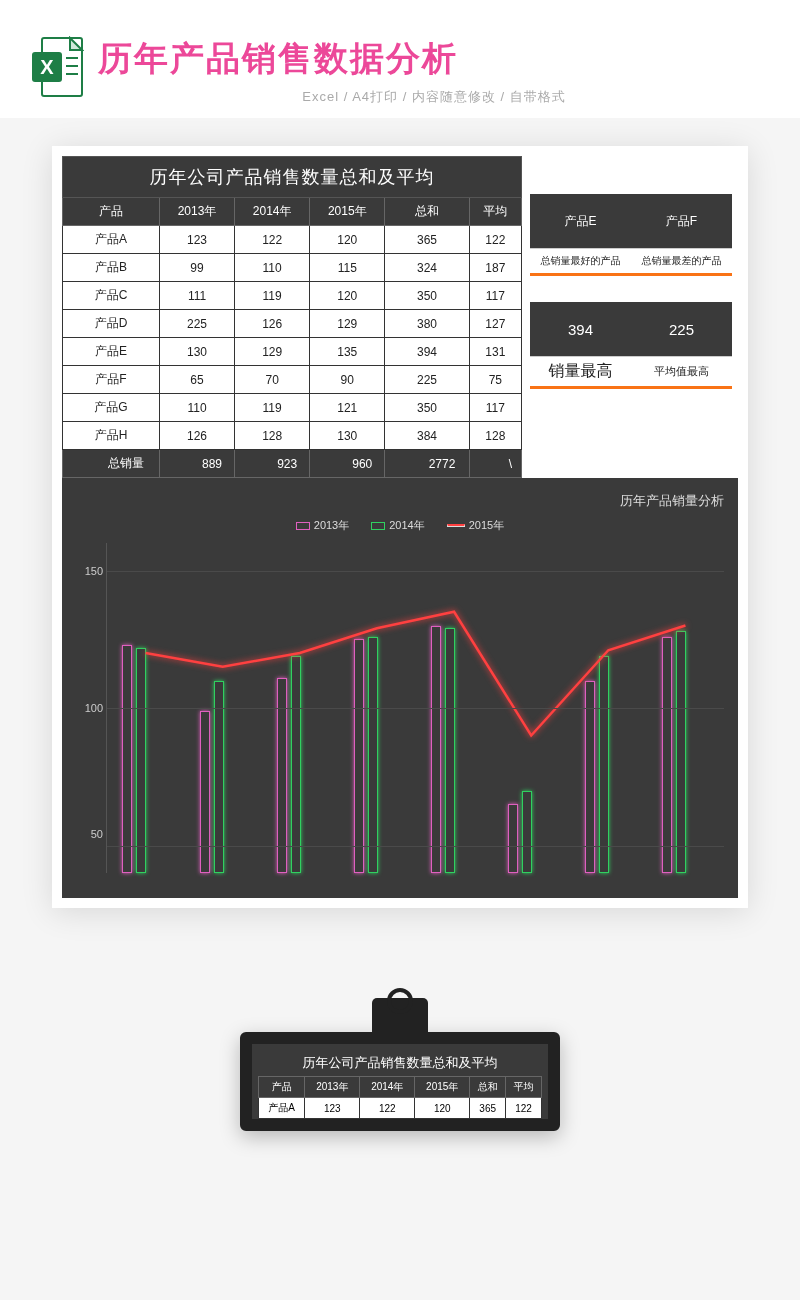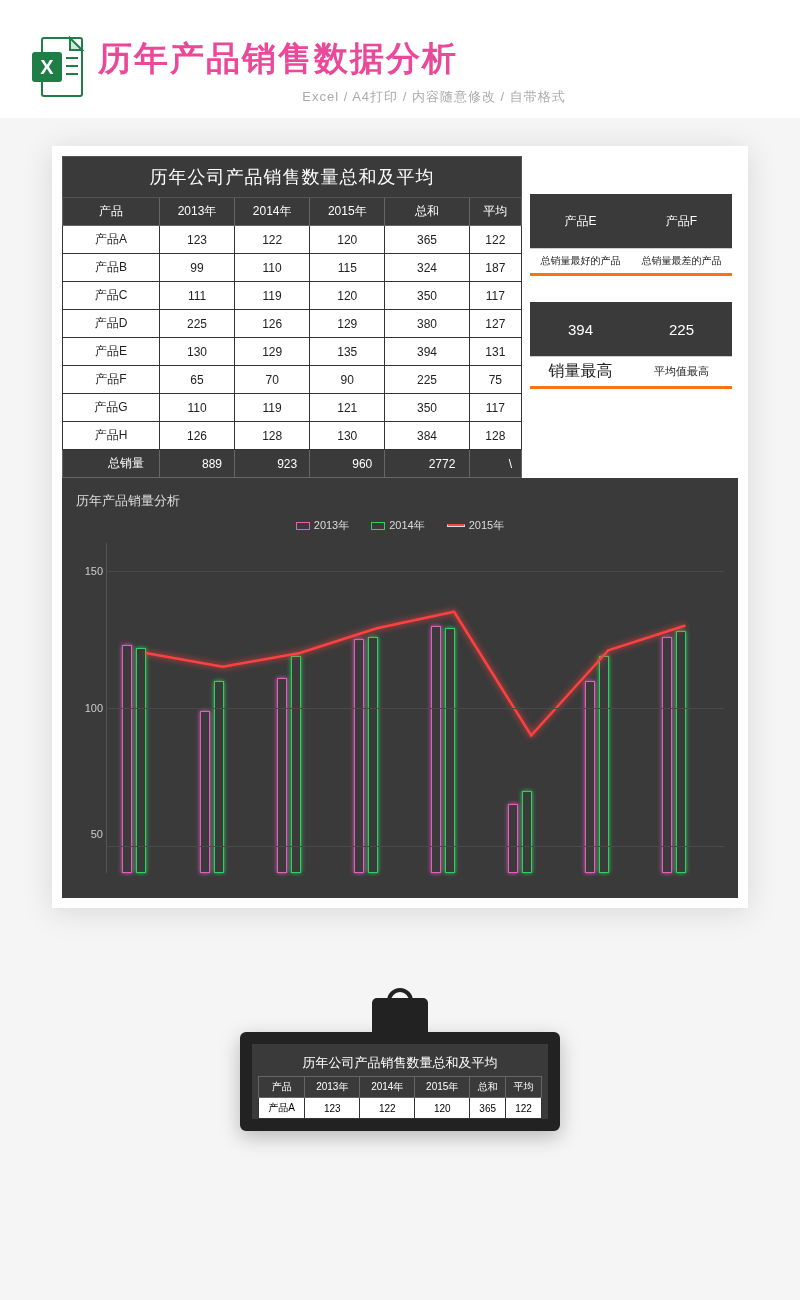--- a/index.html
+++ b/index.html
@@ -99,21 +99,21 @@
   .gap-cell { background:#fff; flex:0 0 8px; }
   .chart-area {
     background:#3a3a3a;
     padding:10px 14px 0 14px;
     color:#ddd;
     font-size:12px;
     height:420px;
     position:relative;
     margin-top:0;
   }
-  .chart-title { text-align:left; font-size:13px; padding:4px 0 8px; }
+  .chart-title { text-align:right; font-size:13px; padding:4px 0 8px; }
   .legend { display:flex; gap:22px; justify-content:center; font-size:11px; margin-bottom:10px; }
   .legend-item { display:flex; align-items:center; gap:4px; }
   .sw { width:14px; height:8px; border:1px solid; background:transparent; }
   .sw-pink { border-color:#e060c0; }
   .sw-green { border-color:#30d060; }
   .sw-red { width:18px; height:0; border-top:2px solid #ff4040; }
   .plot {
     position:relative;
     height:330px;
     margin-left:30px;

